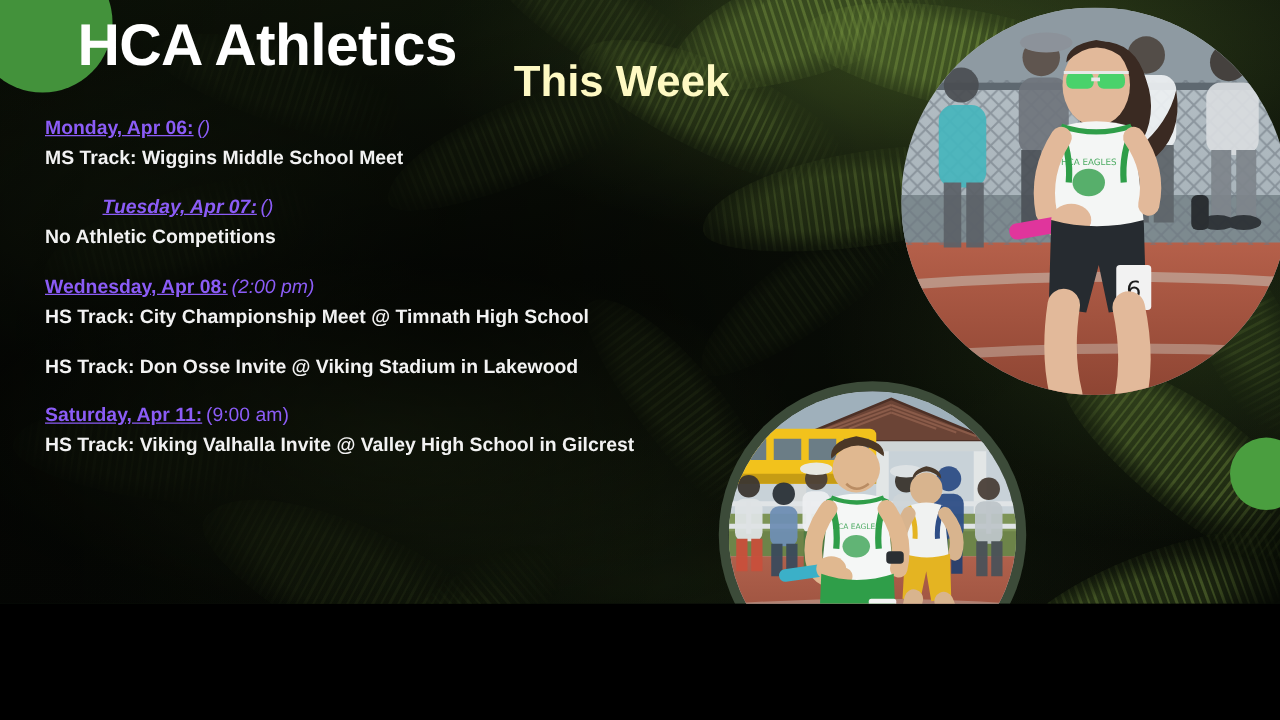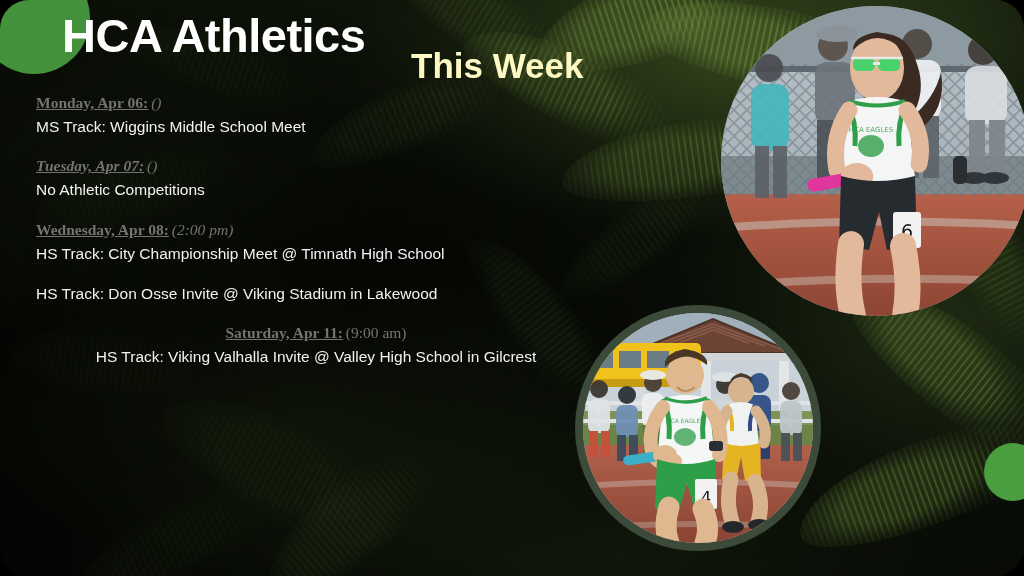--- a/index.html
+++ b/index.html
@@ -3,25 +3,24 @@
 <meta charset="utf-8">
 <style>
   html, body {
     margin: 0;
     padding: 0;
     background: #000;
   }
   #slide {
     position: relative;
     width: 1024px;
-    height: 576px;
+    height: 483px;
     overflow: hidden;
     background-color: #0c1209;
     font-family: "Liberation Sans", sans-serif;
-    border-radius: 29px;
   }
 
   
   .bg-base {
     position: absolute;
     inset: 0;
     background:
       radial-gradient(ellipse 55% 45% at 72% 10%, rgba(86,112,46,0.55), rgba(0,0,0,0) 70%),
       radial-gradient(ellipse 45% 40% at 30% 72%, rgba(64,84,36,0.50), rgba(0,0,0,0) 72%),
       radial-gradient(ellipse 40% 50% at 92% 55%, rgba(58,80,34,0.45), rgba(0,0,0,0) 70%),
@@ -100,46 +99,46 @@
   }
 
   
   #schedule {
     position: absolute;
     left: 36px;
     top: 92px;
     width: 560px;
   }
   .entry { margin-bottom: 17px; }
-  .entry:last-child { margin-bottom: 0; text-align: center; }
+  .entry:last-child { margin-bottom: 0; }
   .entry-head {
     font-size: 15.5px;
-    color: #737373;
+    color: #8b5cf6;
     line-height: 1.42;
     white-space: nowrap;
-    font-family: Liberation Serif, serif;
   }
   .day {
     font-weight: bold;
     text-decoration: underline;
     text-underline-offset: 1px;
   }
-  .day.italic { font-style: italic; }
+  .day.italic { font-style: italic; margin-left: 46px; }
   .time {
     font-style: italic;
     font-weight: normal;
     margin-left: 3px;
   }
   .time.upright { font-style: normal; }
   .entry-detail {
     font-size: 15.5px;
     color: #f2f2f2;
     line-height: 1.5;
     white-space: nowrap;
     margin-top: 1px;
+    font-weight: bold;
   }
 
   
   .photo {
     position: absolute;
     border-radius: 50%;
     overflow: hidden;
   }
   #photo-girl {
     left: 721px; top: 6px;

